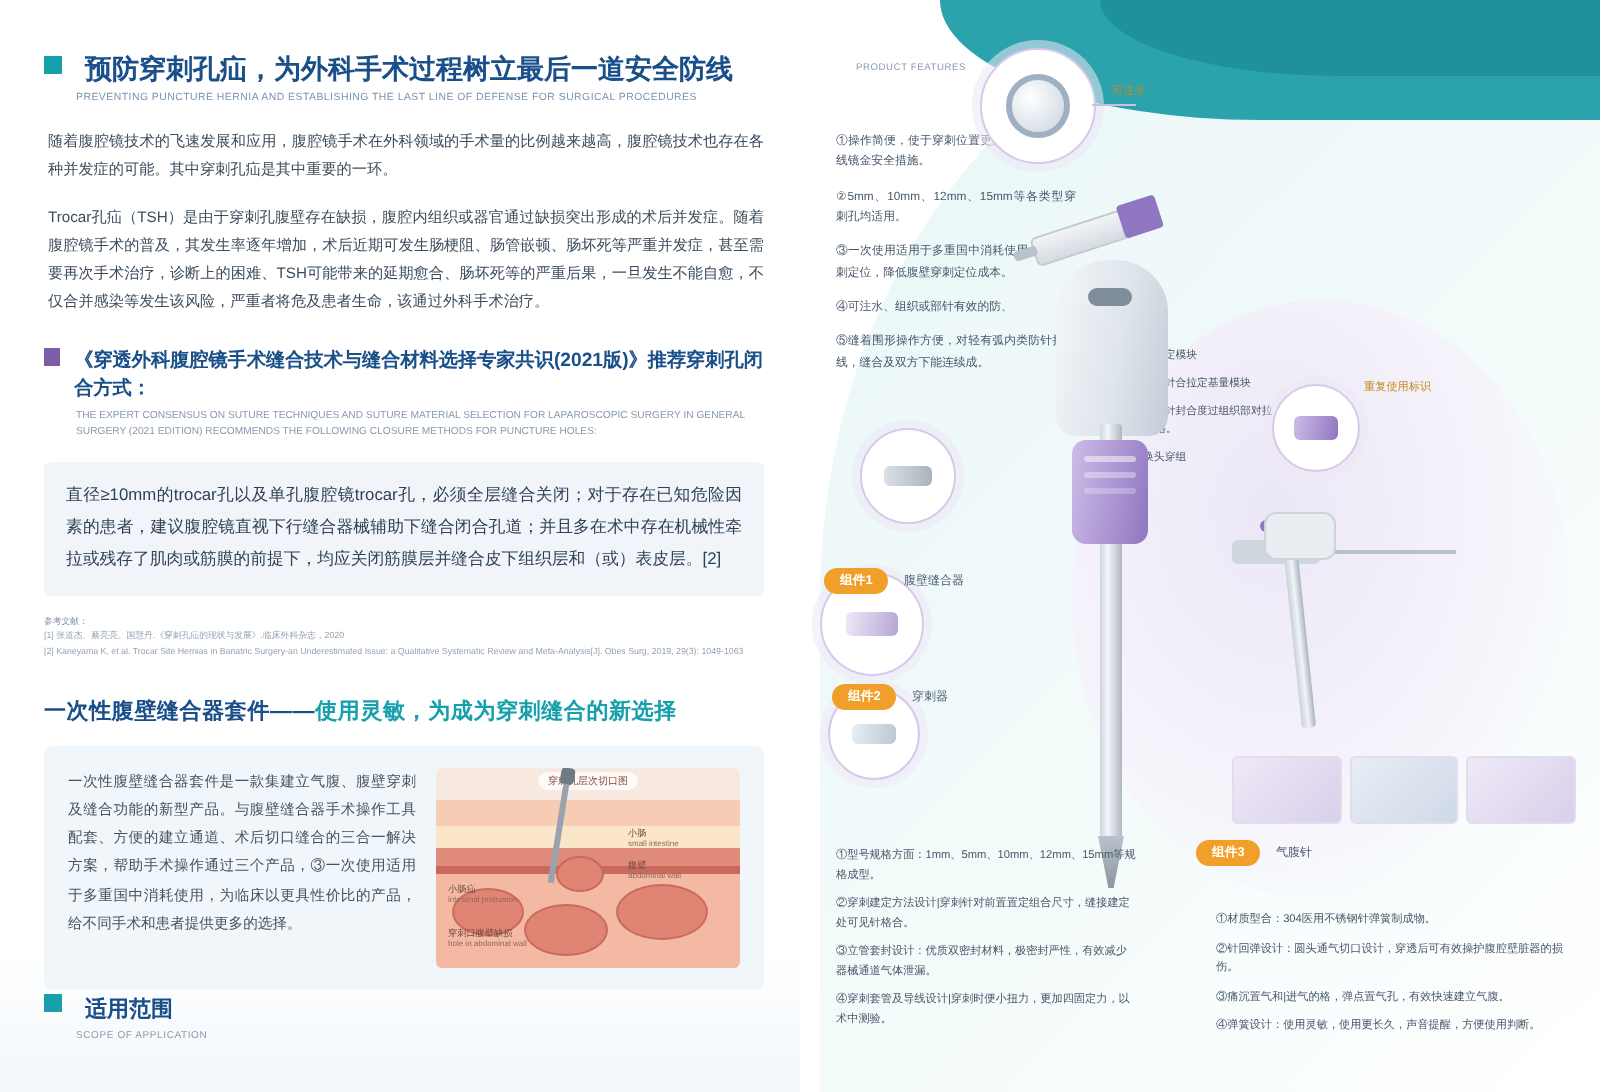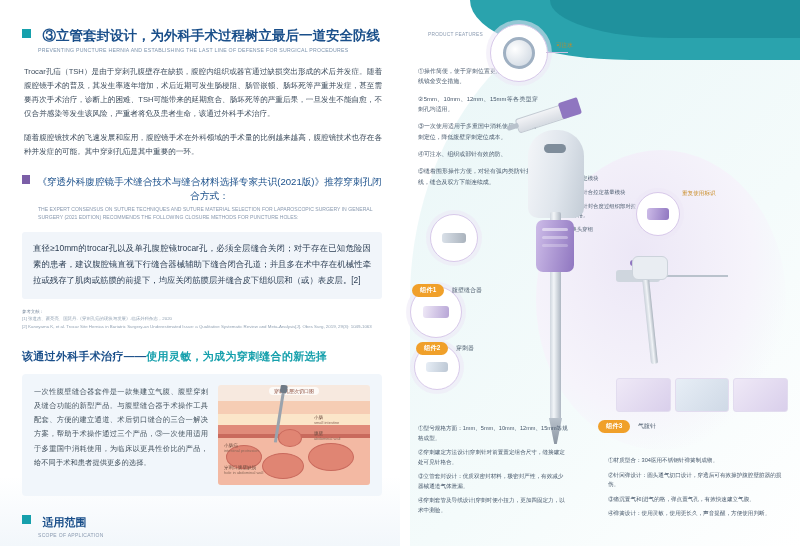--- a/index.html
+++ b/index.html
@@ -48,21 +48,21 @@
 
   
   .left{position:absolute;left:22px;top:26px;width:360px;}
 
   .para{
     font-size:7.6px;color:#3d4c5c;line-height:1.85;margin:10px 0 0 2px;text-align:justify;
   }
 
   .block2{margin-top:16px;}
   .title2{
-    font-size:9.6px;color:#1a4f8a;font-weight:normal;line-height:1.45;margin:0;text-align:center;
+    font-size:9.6px;color:#1a4f8a;font-weight:bold;line-height:1.45;margin:0;
   }
   .title2-en{
     font-size:5.1px;color:#8a9ab0;margin:3px 0 0 16px;line-height:1.55;
   }
 
   .statement-box{
     margin-top:10px;background:#f1f5fa;border-radius:3px;padding:9px 11px 10px 11px;
   }
   .statement{
     font-size:8.4px;color:#2f4156;line-height:1.9;font-weight:normal;text-align:justify;
@@ -103,21 +103,21 @@
     transform:rotate(9deg);transform-origin:top center;
   }
   .needle:after{
     content:"";position:absolute;left:-2px;top:-6px;width:7px;height:8px;background:#6f7a86;border-radius:2px;
   }
   .lbl{
     position:absolute;font-size:4.6px;color:#6b4a3e;white-space:nowrap;
   }
   .lbl .en{color:#8d6a5b;font-size:4px;display:block;}
 
-  .block4{margin-top:16px;}
+  .block4{}
   .title4{font-size:11px;color:#1a4f8a;font-weight:bold;}
   .title4-en{font-size:5px;color:#8a9ab0;margin:2px 0 0 16px;letter-spacing:.3px;}
 
   
   .right{position:absolute;left:412px;top:30px;width:372px;}
   .r-title{font-size:11.5px;color:#1a4f8a;font-weight:bold;}
   .r-title-en{font-size:4.8px;color:#8a9ab0;margin:2px 0 0 16px;letter-spacing:.3px;}
 
   .feat-list{position:absolute;left:418px;top:66px;width:120px;}
   .feat{
@@ -237,25 +237,25 @@
   <div class="bg-teal-band"></div>
   <div class="bg-teal-band2"></div>
   <div class="bg-purple-blob"></div>
   <div class="bg-bottom-fade"></div>
 
   <div class="left">
 
     <div>
       <div>
         <span class="sq"></span>
-        <span class="title" style="font-size:13.5px;color:#1a4f8a;font-weight:bold;">③立管套封设计，为外科手术过程树立最后一道安全防线</span>
+        <span class="title" style="font-size:13.5px;color:#1a4f8a;font-weight:bold;">预防穿刺孔疝，为外科手术过程树立最后一道安全防线</span>
       </div>
       <div class="title-en">PREVENTING PUNCTURE HERNIA AND ESTABLISHING THE LAST LINE OF DEFENSE FOR SURGICAL PROCEDURES</div>
+      <div class="para">随着腹腔镜技术的飞速发展和应用，腹腔镜手术在外科领域的手术量的比例越来越高，腹腔镜技术也存在各种并发症的可能。其中穿刺孔疝是其中重要的一环。</div>
       <div class="para">Trocar孔疝（TSH）是由于穿刺孔腹壁存在缺损，腹腔内组织或器官通过缺损突出形成的术后并发症。随着腹腔镜手术的普及，其发生率逐年增加，术后近期可发生肠梗阻、肠管嵌顿、肠坏死等严重并发症，甚至需要再次手术治疗，诊断上的困难、TSH可能带来的延期愈合、肠坏死等的严重后果，一旦发生不能自愈，不仅合并感染等发生该风险，严重者将危及患者生命，该通过外科手术治疗。</div>
-      <div class="para">随着腹腔镜技术的飞速发展和应用，腹腔镜手术在外科领域的手术量的比例越来越高，腹腔镜技术也存在各种并发症的可能。其中穿刺孔疝是其中重要的一环。</div>
     </div>
 
     <div class="block2">
       <div style="display:flex;">
         <span class="sq purple"></span>
         <div class="title2">《穿透外科腹腔镜手术缝合技术与缝合材料选择专家共识(2021版)》推荐穿刺孔闭合方式：</div>
       </div>
       <div class="title2-en">THE EXPERT CONSENSUS ON SUTURE TECHNIQUES AND SUTURE MATERIAL SELECTION FOR LAPAROSCOPIC SURGERY IN GENERAL SURGERY (2021 EDITION) RECOMMENDS THE FOLLOWING CLOSURE METHODS FOR PUNCTURE HOLES:</div>
 
       <div class="statement-box">
@@ -264,21 +264,21 @@
 
       <div class="refs">
         <div class="rh">参考文献：</div>
         <div>[1] 张道杰、蔡亮亮、国慧丹.《穿刺孔疝的现状与发展》.临床外科杂志，2020</div>
         <div>[2] Kaneyama K, et al. Trocar Site Hernias in Bariatric Surgery-an Underestimated Issue: a Qualitative Systematic Review and Meta-Analysis[J]. Obes Surg, 2019, 29(3): 1049-1063</div>
       </div>
     </div>
 
     <div class="block3">
       <div class="title3">
-        <span>该通过外科手术治疗——</span><span class="accent">使用灵敏，为成为穿刺缝合的新选择</span>
+        <span>一次性腹壁缝合器套件——</span><span class="accent">使用灵敏，为成为穿刺缝合的新选择</span>
       </div>
 
       <div class="desc-card">
         <div class="desc-text">一次性腹壁缝合器套件是一款集建立气腹、腹壁穿刺及缝合功能的新型产品。与腹壁缝合器手术操作工具配套、方便的建立通道、术后切口缝合的三合一解决方案，帮助手术操作通过三个产品，③一次使用适用于多重国中消耗使用，为临床以更具性价比的产品，给不同手术和患者提供更多的选择。</div>
 
         <div class="anat">
           <div class="cap">穿刺孔层次切口图</div>
           <div class="skin"></div>
           <div class="fat"></div>
           <div class="musc"></div>

